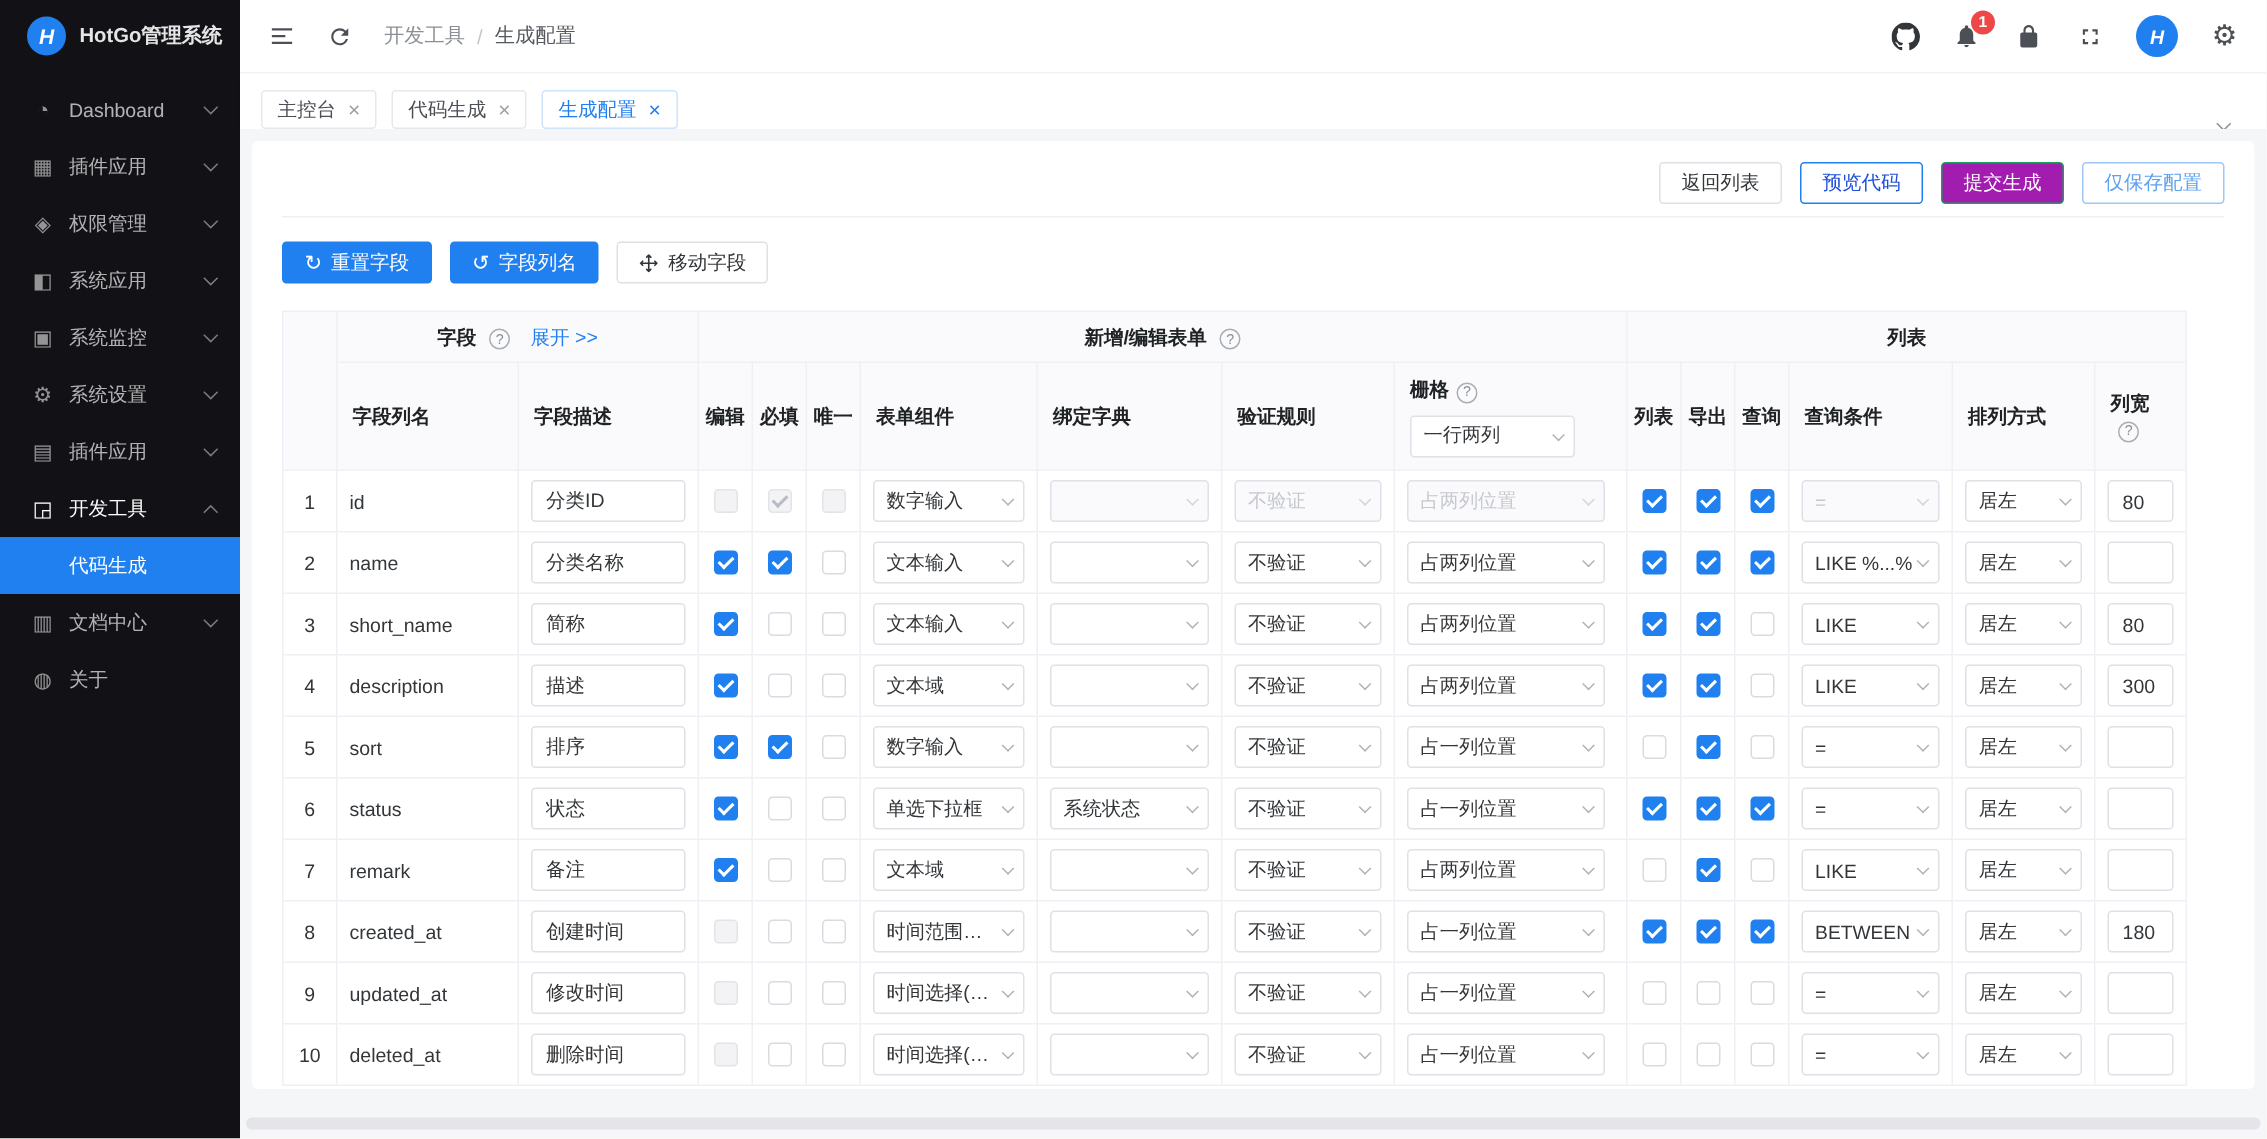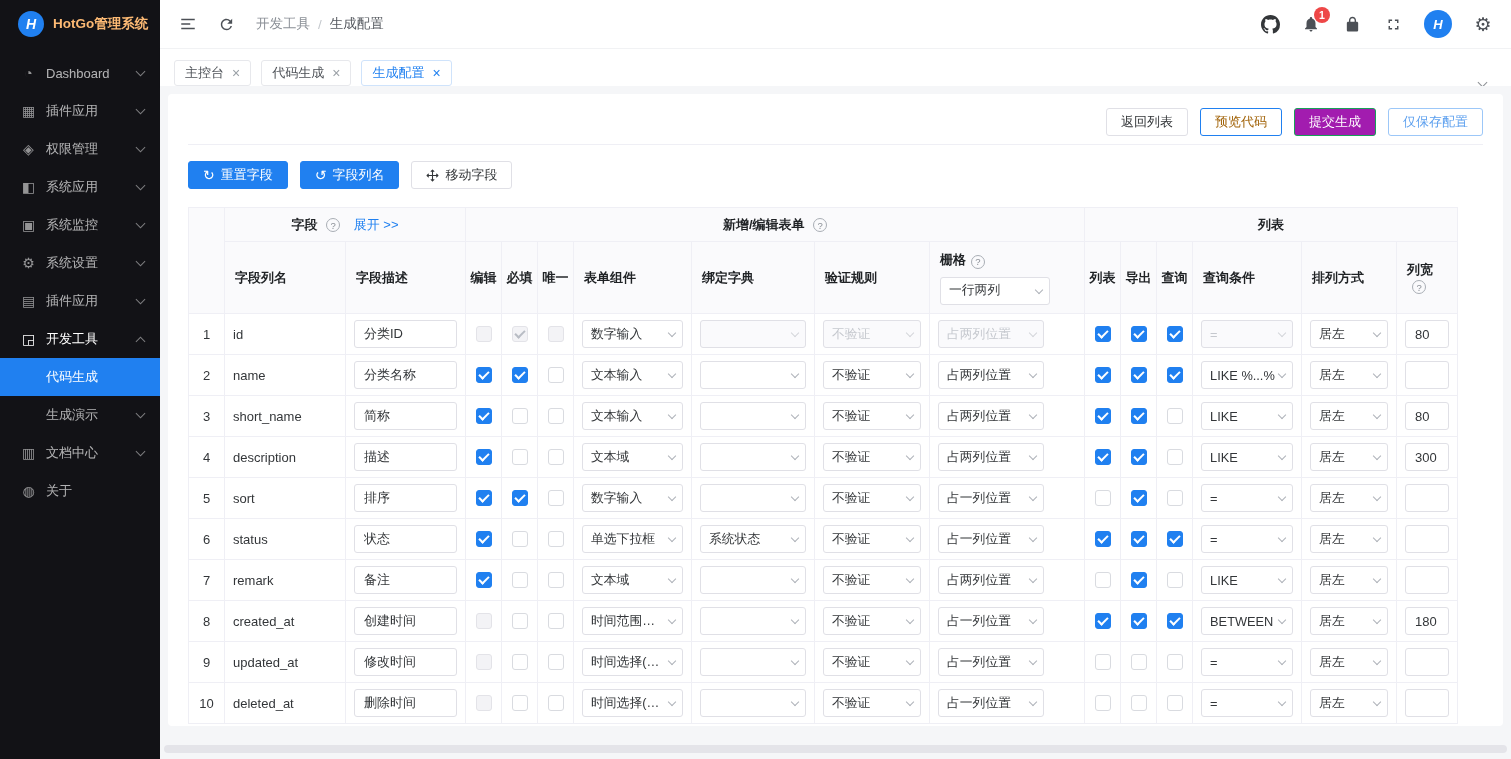--- a/index.html
+++ b/index.html
@@ -9,21 +9,21 @@
     font-family:"Liberation Sans","DejaVu Sans",sans-serif;
     font-size:13px; color:#333639; background:#f5f6f8;
   }
   .app { display:flex; width:100%; height:100%; }
 
   
   .sidebar { width:160px; flex:none; background:#121216; display:flex; flex-direction:column; }
   .logo { height:48px; display:flex; align-items:center; padding-left:18px; gap:9px; cursor:pointer; }
   .logo-badge { width:26px; height:26px; border-radius:50%; background:#2080f0; color:#fff;
     display:inline-flex; align-items:center; justify-content:center; font-weight:bold; font-size:14px; font-style:italic; flex:none; }
-  .logo-text { color:#fdba74; font-size:13.5px; font-weight:700; white-space:nowrap; }
+  .logo-text { color:#e5e5e5; font-size:13.5px; font-weight:700; white-space:nowrap; }
   .menu { padding-top:6px; }
   .mi { height:38px; display:flex; align-items:center; padding:0 16px 0 20px;
     color:rgba(255,255,255,0.68); font-size:13px; cursor:pointer; }
   .mi-ic { width:17px; margin-right:9px; font-size:14px; text-align:center; color:rgba(255,255,255,0.55); flex:none; }
   .mi-lb { flex:1; white-space:nowrap; overflow:hidden; }
   .mi.sub { padding-left:46px; }
   .mi.active { background:#2080f0; color:#fff; }
   .mi.expanded { color:#fff; }
   .mi.expanded .mi-ic { color:#fff; }
   .sb-chev { width:7px; height:7px; border-right:1.4px solid rgba(255,255,255,0.45);
@@ -68,21 +68,21 @@
   .ptab { height:33px; padding:0 19px; display:flex; align-items:center; background:#fafafc;
     border:1px solid #efeff5; color:#55595f; font-size:13.5px; border-radius:3px 3px 0 0;
     cursor:pointer; margin-bottom:-1px; }
   .ptab + .ptab { margin-left:-1px; }
   .ptab.active { background:#fff; color:#2080f0; border-bottom-color:#fff; }
   .top-btns { margin-left:auto; display:flex; gap:12px; padding-bottom:8px; }
   .btn { height:28px; padding:0 14px; border-radius:3px; border:1px solid #e0e0e6; background:#fff;
     color:#333639; font-size:13px; display:inline-flex; align-items:center; gap:6px; cursor:pointer;
     font-family:inherit; white-space:nowrap; }
   .btn.primary { background:#2080f0; border-color:#2080f0; color:#fff; }
-  .btn.primary-ghost { background:#fff; border-color:#2080f0; color:#a16207; }
+  .btn.primary-ghost { background:#fff; border-color:#2080f0; color:#1d4ed8; }
   .btn.primary-ghost.light { border-color:#9cc7f8; color:#5da0ef; }
   .btn.success { background:#a21caf; border-color:#18a058; color:#fff; }
   .btn-ic-wrap { display:inline-flex; align-items:center; font-size:14px; line-height:1; }
   .tools { margin-top:16px; display:flex; gap:12px; }
 
   
   .grid-table { margin-top:18px; border-collapse:collapse; table-layout:fixed; width:1269px; }
   .grid-table th, .grid-table td { border:1px solid #efeff5; }
   .grid-table thead th { background:#fafafc; font-weight:700; color:#1f2225; font-size:13px; }
   .g-row th { height:34px; text-align:center; }
@@ -97,21 +97,21 @@
 
   .inp { width:100%; height:28px; border:1px solid #e0e0e6; border-radius:3px; padding:0 9px;
     font-size:13px; color:#333639; font-family:inherit; background:#fff; outline:none; }
   .sel { position:relative; width:100%; height:28px; border:1px solid #e0e0e6; border-radius:3px;
     background:#fff; display:flex; align-items:center; padding:0 17px 0 8px; color:#333639; cursor:pointer; }
   .sel-txt { font-size:12.8px; overflow:hidden; white-space:nowrap; text-overflow:ellipsis; }
   .sel-chev { position:absolute; right:7px; top:50%; width:6px; height:6px; margin-top:-4px;
     border-right:1.3px solid #aeb2b9; border-bottom:1.3px solid #aeb2b9; transform:rotate(45deg); }
   .sel.disabled { background:#fafafc; color:#c5c8ce; }
   .sel.disabled .sel-chev { border-color:#d3d5da; }
-  .sel.w127 { width:106px; }
+  .sel.w127 { width:132px; }
   .sel.w110 { width:110px; font-weight:400; }
 
   .cb { width:16px; height:16px; border:1px solid #d9dbe0; border-radius:3px; background:#fff;
     display:inline-block; vertical-align:middle; position:relative; cursor:pointer; }
   .cb.checked { background:#2080f0; border-color:#2080f0; }
   .cb.checked::after, .cb.disabled-checked::after { content:""; position:absolute; left:4px; top:1px;
     width:4px; height:8px; border-right:2px solid #fff; border-bottom:2px solid #fff; transform:rotate(45deg); }
   .cb.disabled, .cb.disabled-checked { background:#f3f3f6; border-color:#e3e3e8; }
   .cb.disabled-checked::after { border-color:#b8bcc4; }
 
@@ -166,24 +166,20 @@
           <span class="mi-lb">插件应用</span>
           <span class="sb-chev down"></span>
         </div>
         <div class="mi expanded">
           <span class="mi-ic">◲</span>
           <span class="mi-lb">开发工具</span>
           <span class="sb-chev up"></span>
         </div>
         <div class="mi sub active">
           <span class="mi-lb">代码生成</span>
-        </div>
-        <div class="mi sub">
-          <span class="mi-lb">生成演示</span>
-          <span class="sb-chev down"></span>
         </div>
         <div class="mi">
           <span class="mi-ic">▥</span>
           <span class="mi-lb">文档中心</span>
           <span class="sb-chev down"></span>
         </div>
         <div class="mi">
           <span class="mi-ic">◍</span>
           <span class="mi-lb">关于</span>
         </div>

